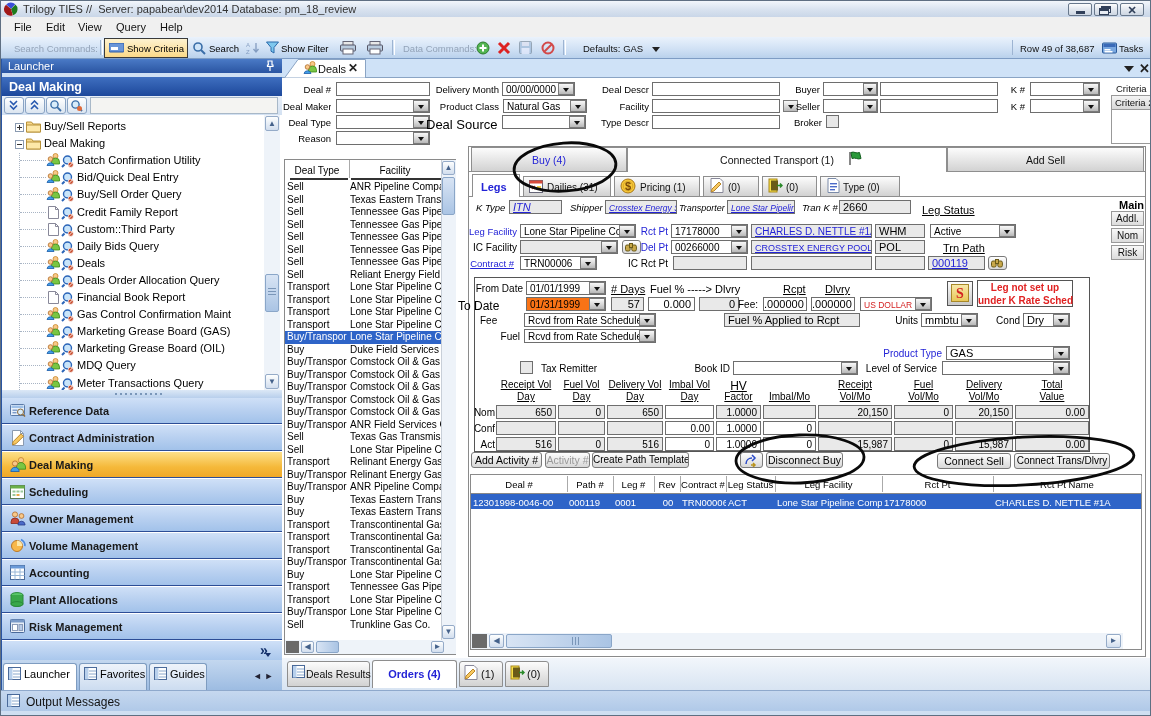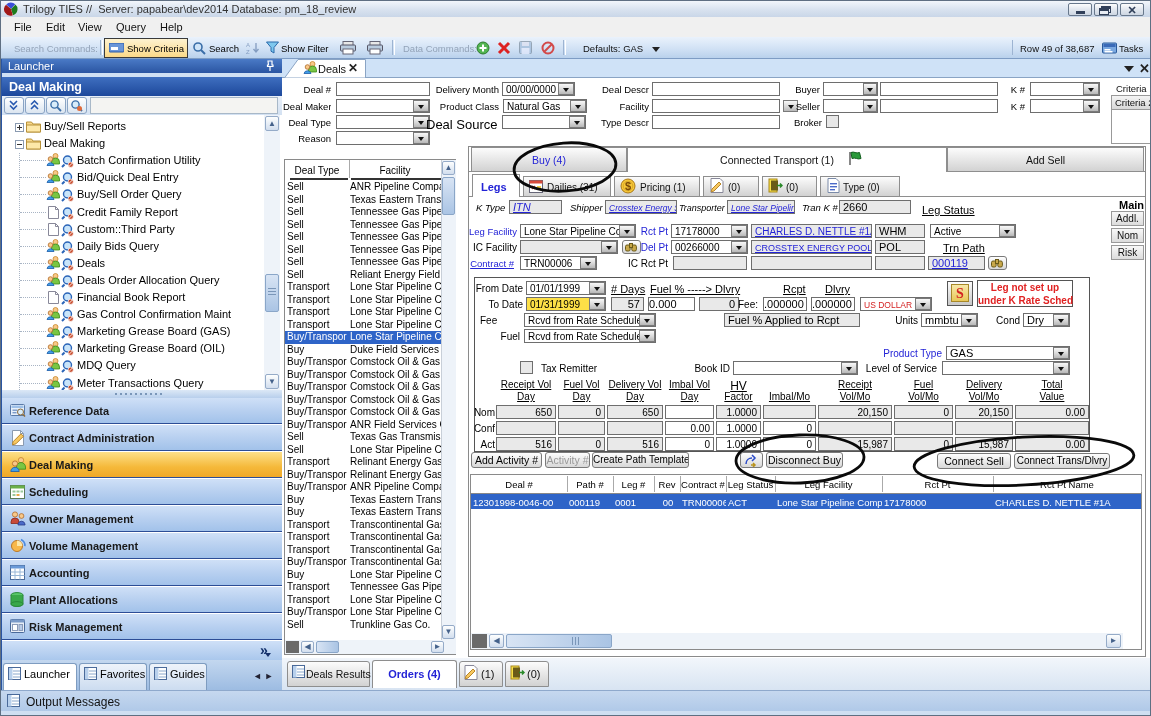--- a/index.html
+++ b/index.html
@@ -679,28 +679,28 @@
 <svg class="a" style="left:991px;top:259px" width="12" height="9" viewBox="0 0 12 9">
     <rect x="0.5" y="2" width="4.6" height="6" rx="1.5" fill="#c8a84a" stroke="#6a5a18"></rect>
     <rect x="6.8" y="2" width="4.6" height="6" rx="1.5" fill="#c8a84a" stroke="#6a5a18"></rect>
     <rect x="4.5" y="0.5" width="3" height="4" fill="#c8a84a" stroke="#6a5a18"></rect>
   </svg>
 <div class="a" style="left:474px;top:277px;width:616px;height:175px;border:1px solid #555;box-sizing:border-box"></div>
 <div class="lbl nw" style="left:458px;top:283px;width:65px;text-align:right;overflow:hidden;color:#000;font-size:10px">From Date</div>
 <div class="inp" style="left:526px;top:281px;width:80px;height:14px;background:#fff;line-height:12px;padding-left:3px"><span style="color:#000;font-size:10px">01/01/1999</span></div>
 <div class="ddb" style="left:589px;top:282px;width:16px;height:12px"></div>
 <div class="lbl nw" style="left:611px;top:283px;color:#000;text-decoration:underline;font-size:11px"># Days</div>
-<div class="lbl nw" style="left:650px;top:283px;color:#000;text-decoration:underline;font-size:11px">Fuel % -----&gt; Dlvry</div>
+<div class="lbl nw" style="left:650px;top:283px;color:#000;font-size:11px">Fuel % -----&gt; Dlvry</div>
 <div class="lbl nw" style="left:783px;top:283px;color:#000;text-decoration:underline;font-size:11px">Rcpt</div>
 <div class="lbl nw" style="left:825px;top:283px;color:#000;text-decoration:underline;font-size:11px">Dlvry</div>
-<div class="lbl nw" style="left:458px;top:299px;width:65px;text-align:right;overflow:hidden;color:#000;font-size:10px">To Date</div>
-<div class="inp" style="left:526px;top:297px;width:80px;height:14px;background:#fde047;line-height:12px;padding-left:3px"><span style="color:#000;font-size:10px">01/31/1999</span></div>
+<div class="lbl nw" style="left:458px;top:299px;width:65px;text-align:left;overflow:hidden;color:#000;font-size:12px">To Date</div>
+<div class="inp" style="left:526px;top:297px;width:80px;height:14px;background:#f97316;line-height:12px;padding-left:3px"><span style="color:#000;font-size:10px">01/31/1999</span></div>
 <div class="ddb" style="left:589px;top:298px;width:16px;height:12px"></div>
 <div class="inp" style="left:611px;top:297px;width:33px;height:14px;background:#e9e9e9;line-height:12px;padding-right:3px;text-align:right"><span style="color:#000;font-size:11px">57</span></div>
-<div class="inp" style="left:648px;top:297px;width:47px;height:14px;background:#fff;line-height:12px;padding-right:14px;"><span style="color:#000;font-size:11px">0.000</span></div>
+<div class="inp" style="left:648px;top:297px;width:47px;height:14px;background:#fff;line-height:12px;padding-right:3px;text-align:right"><span style="color:#000;font-size:11px">0.000</span></div>
 <div class="inp" style="left:699px;top:297px;width:40px;height:14px;background:#e9e9e9;line-height:12px;padding-right:3px;text-align:right"><span style="color:#000;font-size:11px">0</span></div>
 <div class="lbl nw" style="left:730px;top:299px;width:28px;text-align:right;overflow:hidden;color:#000;font-size:10px">Fee:</div>
 <div class="inp" style="left:763px;top:297px;width:44px;height:14px;background:#fff;line-height:12px;padding-right:3px;text-align:right"><span style="color:#000;font-size:11px">.000000</span></div>
 <div class="inp" style="left:811px;top:297px;width:44px;height:14px;background:#fff;line-height:12px;padding-right:3px;text-align:right"><span style="color:#000;font-size:11px">.000000</span></div>
 <div class="inp" style="left:860px;top:297px;width:72px;height:14px;background:#fff;line-height:12px;padding-left:3px"><span style="color:#d42222;font-size:8.5px">US DOLLAR</span></div>
 <div class="ddb" style="left:915px;top:298px;width:16px;height:12px"></div>
 <div class="a" style="left:947px;top:281px;width:26px;height:25px;background:linear-gradient(#fdfdfd,#c8c8c8);border:1px solid #555;box-sizing:border-box"></div>
 <div class="a" style="left:951px;top:284px;width:18px;height:18px;background:linear-gradient(#f8e8a8,#e8c858);border:1px solid #a88828;box-sizing:border-box;text-align:center;font-weight:bold;color:#d42222;font-size:14px;line-height:17px;font-family:'Liberation Serif',serif">S</div>
 <div class="a nw" style="left:977px;top:280px;width:96px;height:27px;border:1px solid #555;box-sizing:border-box;text-align:center;color:#e02222;font-weight:bold;font-size:10px;line-height:13px">Leg not set up<br>under K Rate Sched</div>
 <div class="lbl nw" style="left:480px;top:315px;width:40px;text-align:left;overflow:hidden;color:#000;font-size:10px">Fee</div>

